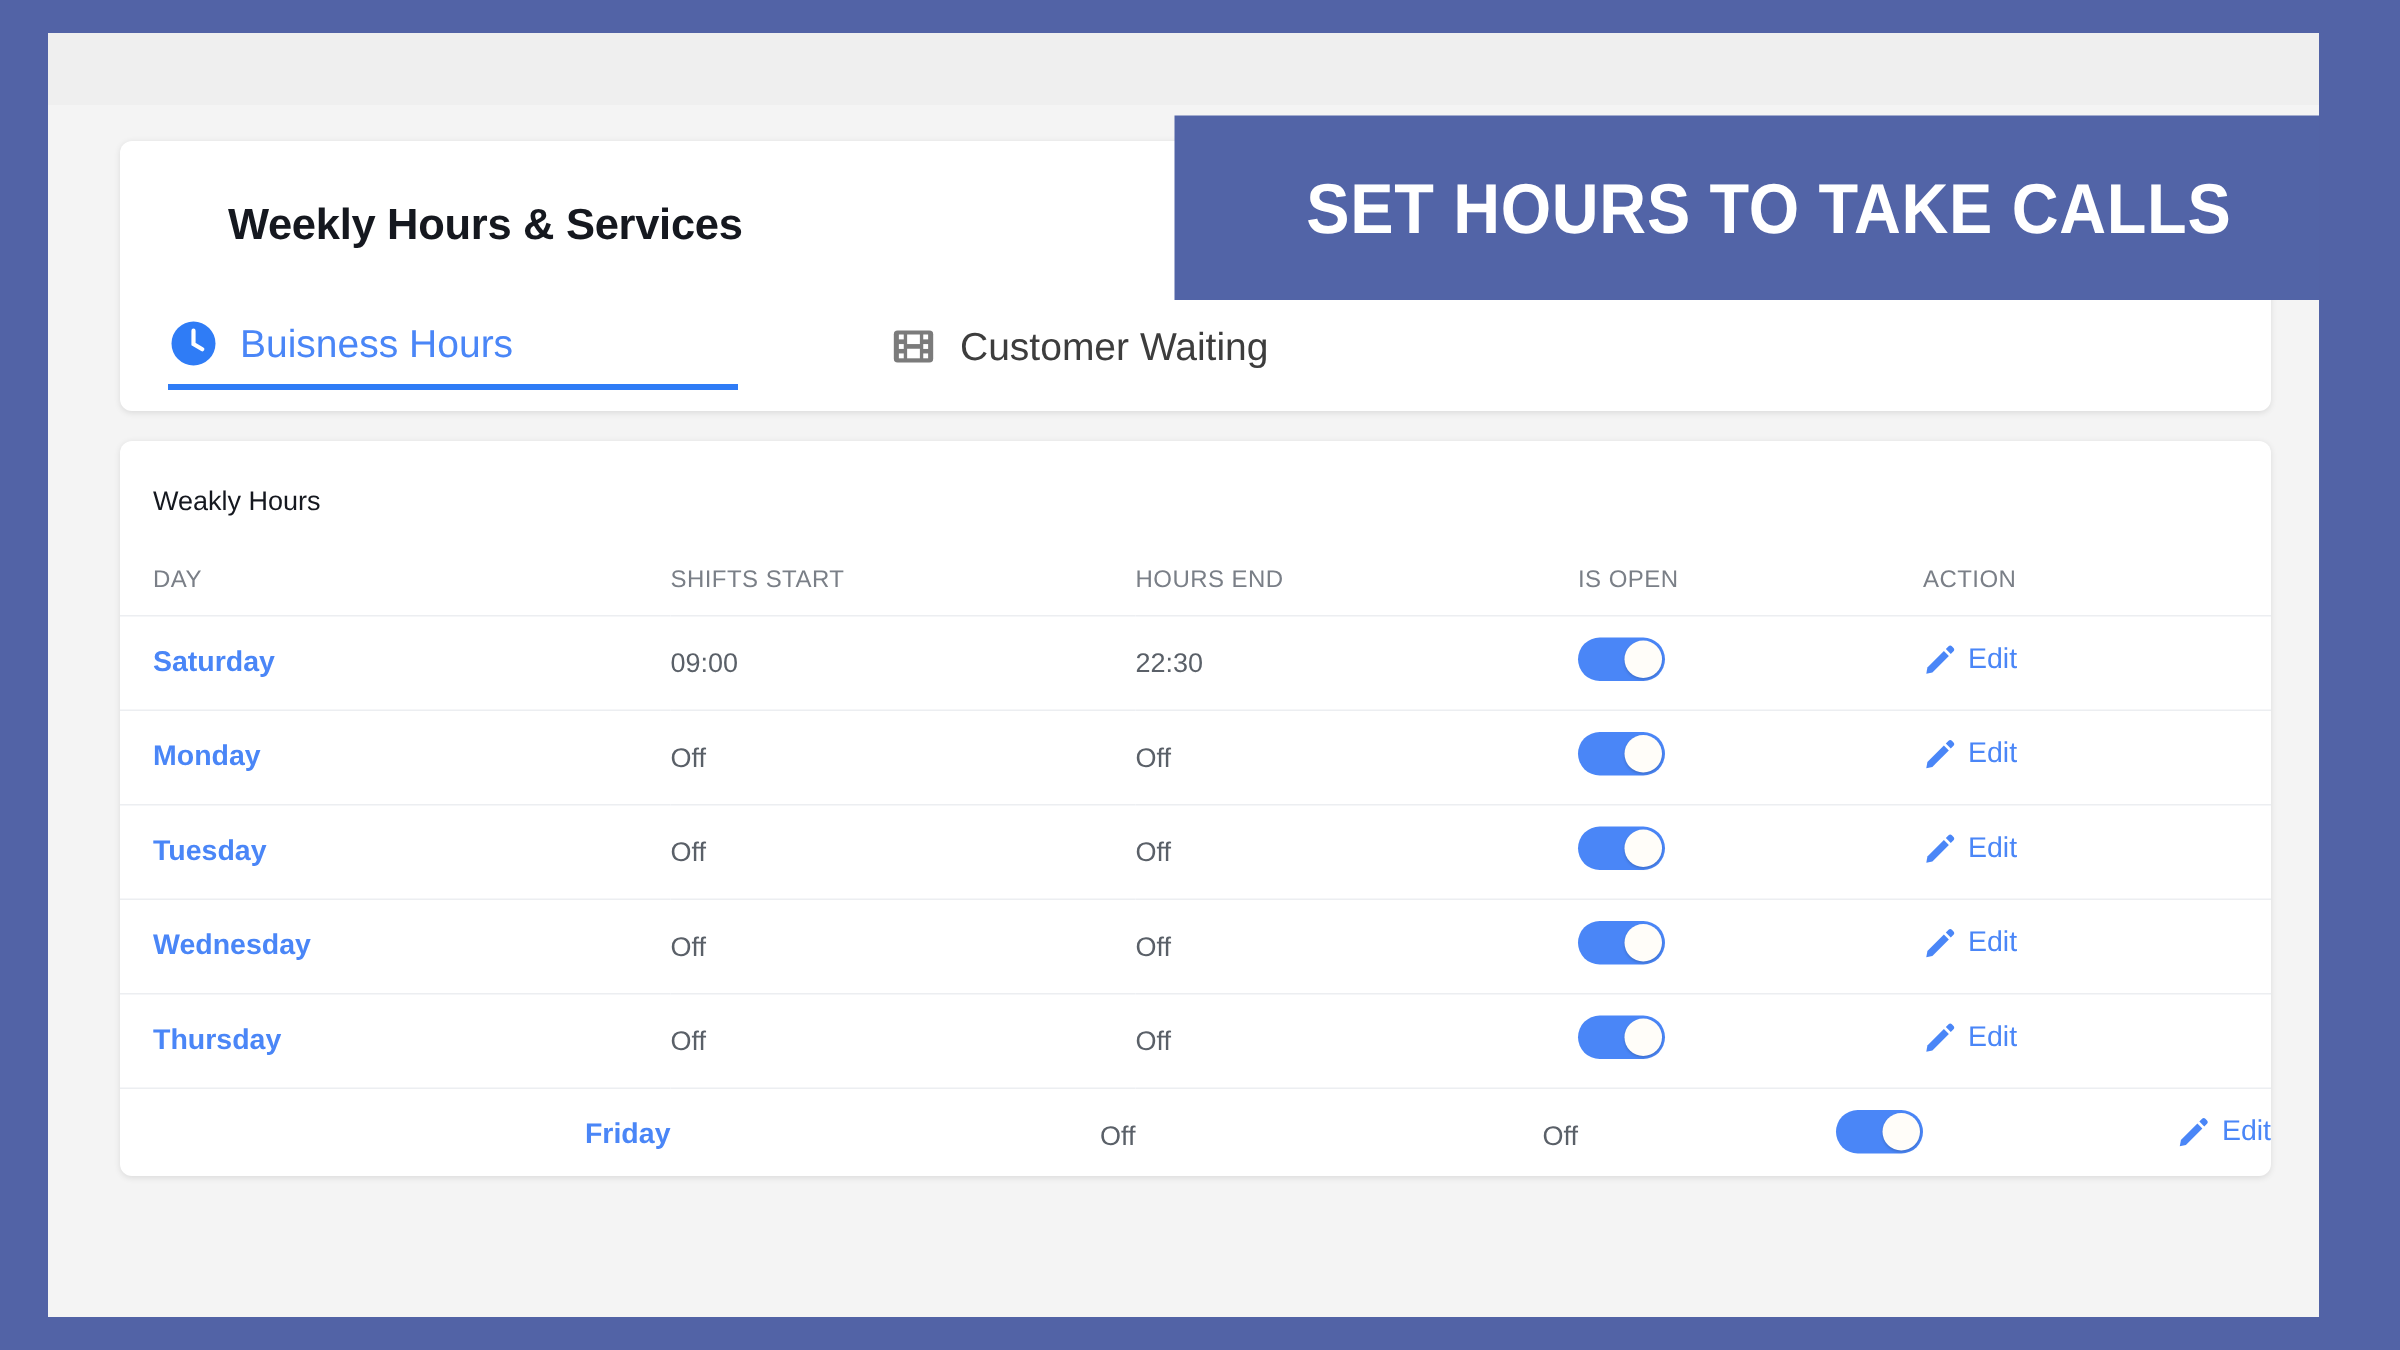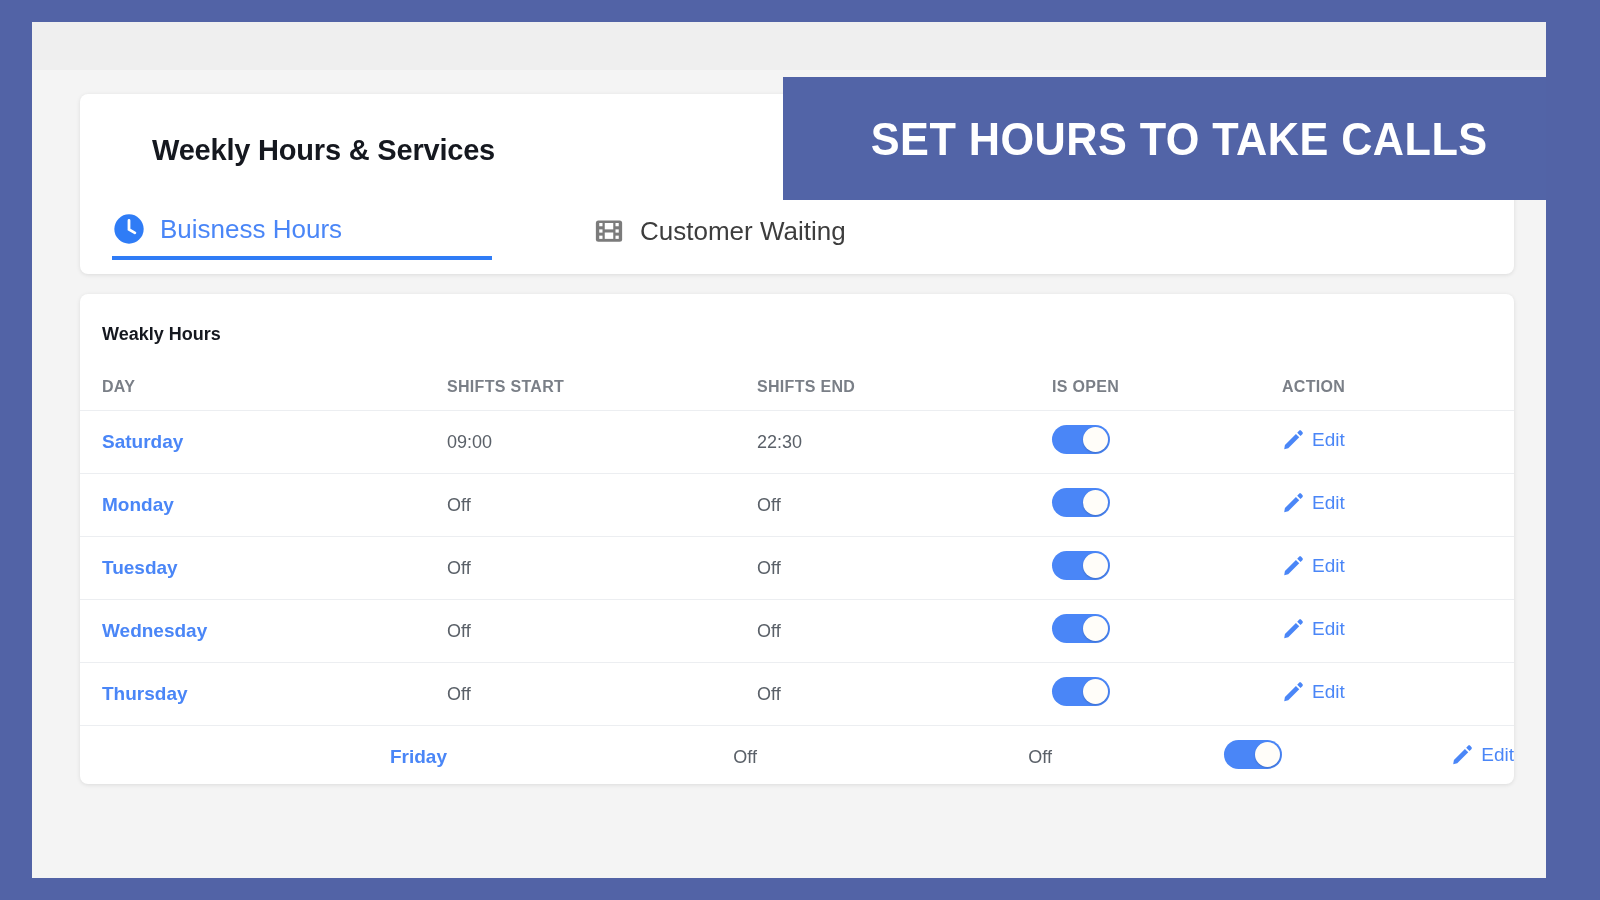--- a/index.html
+++ b/index.html
@@ -112,35 +112,35 @@
     background: #ffffff;
     border-radius: 8px;
     box-shadow: 0 1px 4px rgba(0,0,0,0.10);
     overflow: hidden;
   }
   #table-card-title {
     position: absolute;
     left: 22px;
     top: 30px;
     font-size: 18px;
-    font-weight: bold;
+    font-weight: normal;
     color: #15181f;
   }
   table {
     position: absolute;
     top: 70px;
     left: 0;
     width: 100%;
     border-collapse: collapse;
     table-layout: fixed;
   }
   thead th {
     text-align: left;
     font-size: 16px;
-    font-weight: bold;
+    font-weight: normal;
     color: #7a7f87;
     letter-spacing: 0.3px;
     padding: 14px 0 14px 0;
     border-bottom: 1px solid #eceef1;
   }
   tbody td {
     font-size: 18px;
     color: #5a6068;
     padding: 14px 0;
     border-bottom: 1px solid #eceef1;
@@ -260,21 +260,21 @@
   </div>
 
   <div id="table-card">
     <div id="table-card-title">Weakly Hours</div>
 
     <table>
       <thead>
         <tr>
           <th class="col-day">DAY</th>
           <th class="col-start">SHIFTS START</th>
-          <th class="col-end">SHIFTS END</th>
+          <th class="col-end">HOURS END</th>
           <th class="col-isopen">IS OPEN</th>
           <th class="col-action">ACTION</th>
         </tr>
       </thead>
       <tbody id="table-body">
           <tr>
             <td class="col-day">Saturday</td>
             <td class="col-start">09:00</td>
             <td class="col-end">22:30</td>
             <td class="col-isopen"><span class="toggle"><span class="knob"></span></span></td>

